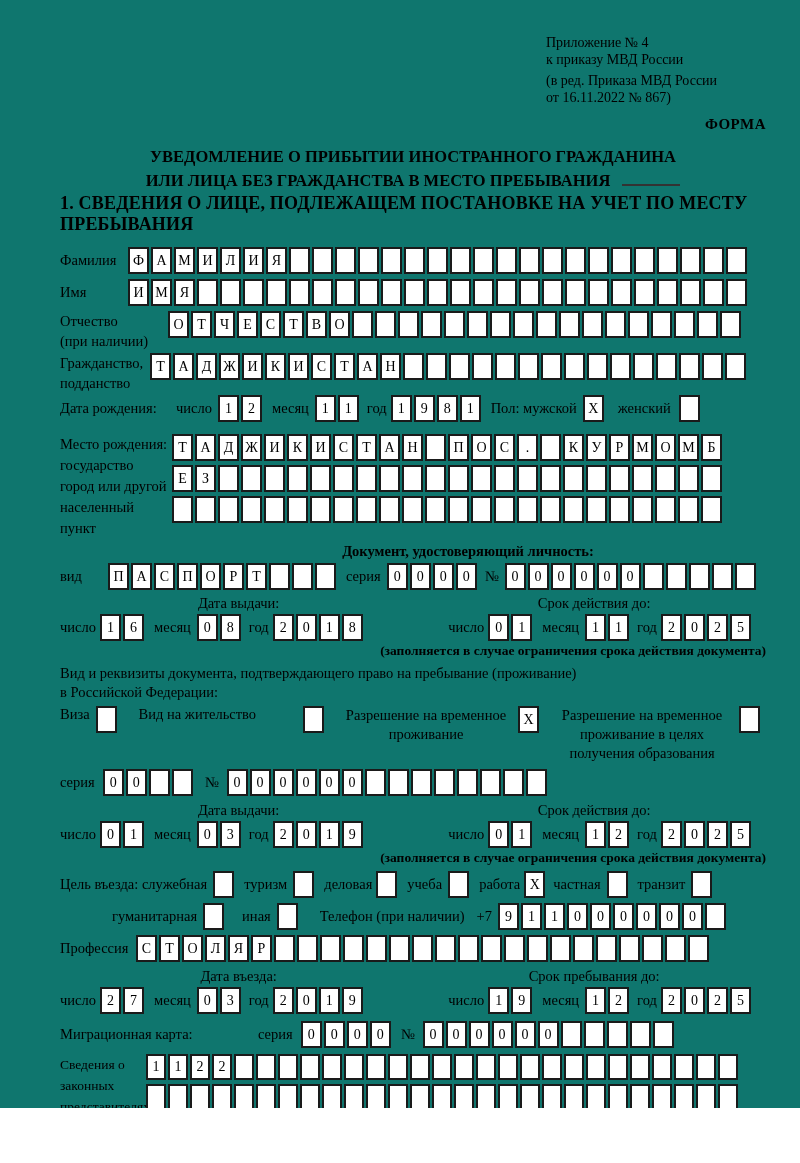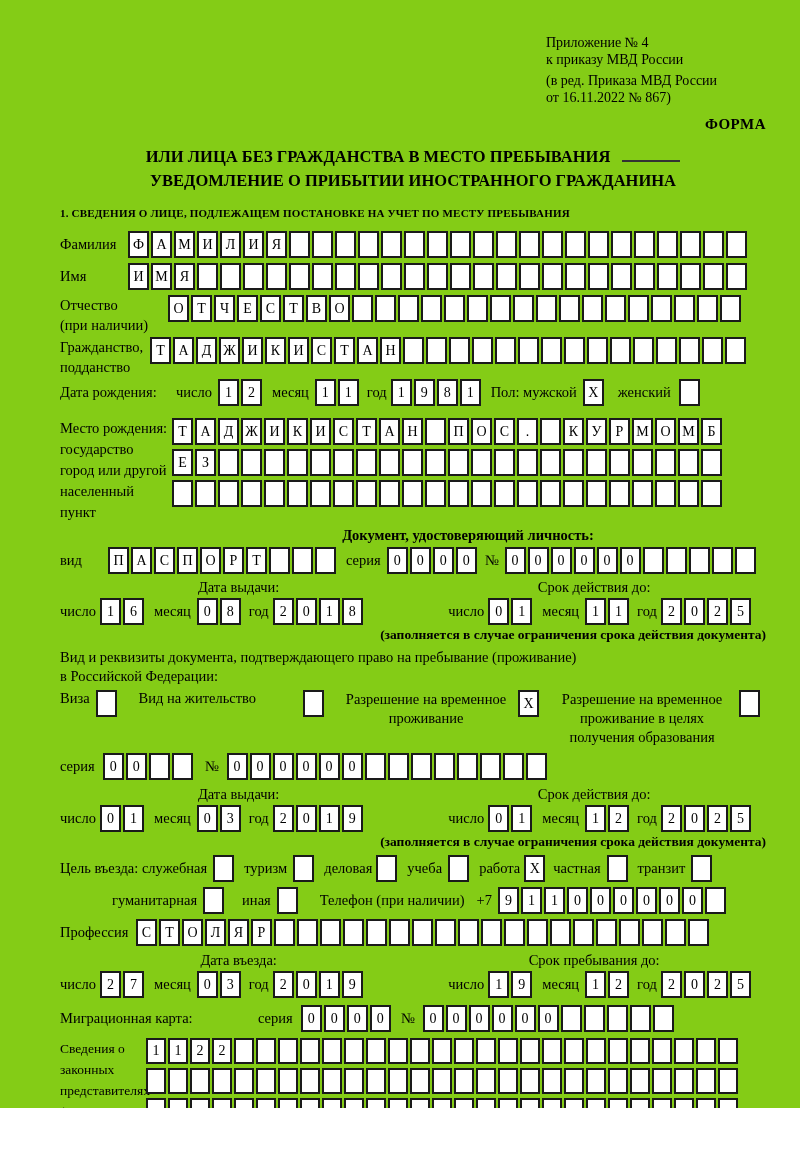--- a/index.html
+++ b/index.html
@@ -1,32 +1,32 @@
 <!DOCTYPE html>
 <html lang="ru"><head>
 <meta charset="utf-8">
 <style>
   html,body{margin:0;padding:0;background:#ffffff;}
   .page{
     position:relative;
     width:800px;height:1108px;
-    background:#84cc16;color:#000;
+    background:#0f766e;color:#000;
     font-family:"Liberation Serif","DejaVu Serif",serif;
     font-size:14.5px;
     box-sizing:border-box;
     padding:34px 34px 0 60px;
     overflow:hidden;
   }
   *{box-sizing:border-box;}
   .hdr{margin-left:486px;line-height:17px;font-size:14px;}
   .hdr .gap{height:4px;}
   .forma{text-align:right;font-weight:bold;margin-top:10px;font-size:15px;letter-spacing:.5px;}
   .title{ text-align:center;font-weight:bold;font-size:16.5px;line-height:24px;margin-top:12px;}
   .blank-line{display:inline-block;width:58px;border-bottom:2px solid #333;height:12px;margin-left:12px;}
-  .sec-head{font-weight:bold;font-size:11px;margin-top:14px;margin-bottom:12px;letter-spacing:.2px;}
+  .sec-head{font-weight:bold;font-size:18px;margin-bottom:12px;letter-spacing:.2px;}
 
   .row{display:flex;align-items:center;margin-bottom:5px;}
   .row-top{display:flex;align-items:flex-start;margin-bottom:2px;}
   .lbl{white-space:nowrap;}
   .lblcol{line-height:20px;}
   .boxes{display:flex;flex-wrap:nowrap;}
   .cell{
     display:inline-flex;align-items:center;justify-content:center;
     width:21px;height:27px;border:2px solid #1a1a1a;margin-right:2px;
     font-size:14px;background:#fff;flex:0 0 auto;
@@ -71,24 +71,24 @@
   <div class="hdr">
     <div>Приложение № 4</div>
     <div>к приказу МВД России</div>
     <div class="gap"></div>
     <div>(в ред. Приказа МВД России</div>
     <div>от 16.11.2022 № 867)</div>
   </div>
   <div class="forma">ФОРМА</div>
 
   <div class="title">
+    <div>УВЕДОМЛЕНИЕ О ПРИБЫТИИ ИНОСТРАННОГО ГРАЖДАНИНА</div>
     <div>
       <span>ИЛИ ЛИЦА БЕЗ ГРАЖДАНСТВА В МЕСТО ПРЕБЫВАНИЯ</span><span class="blank-line"></span>
     </div>
-    <div>УВЕДОМЛЕНИЕ О ПРИБЫТИИ ИНОСТРАННОГО ГРАЖДАНИНА</div>
   </div>
 
   <div class="sec-head">1. СВЕДЕНИЯ О ЛИЦЕ, ПОДЛЕЖАЩЕМ ПОСТАНОВКЕ НА УЧЕТ ПО МЕСТУ ПРЕБЫВАНИЯ</div>
 
   <div class="row">
     <span class="lbl w-surname">Фамилия</span>
     <span class="boxes">
         <span class="cell">Ф</span>
         <span class="cell">А</span>
         <span class="cell">М</span>

